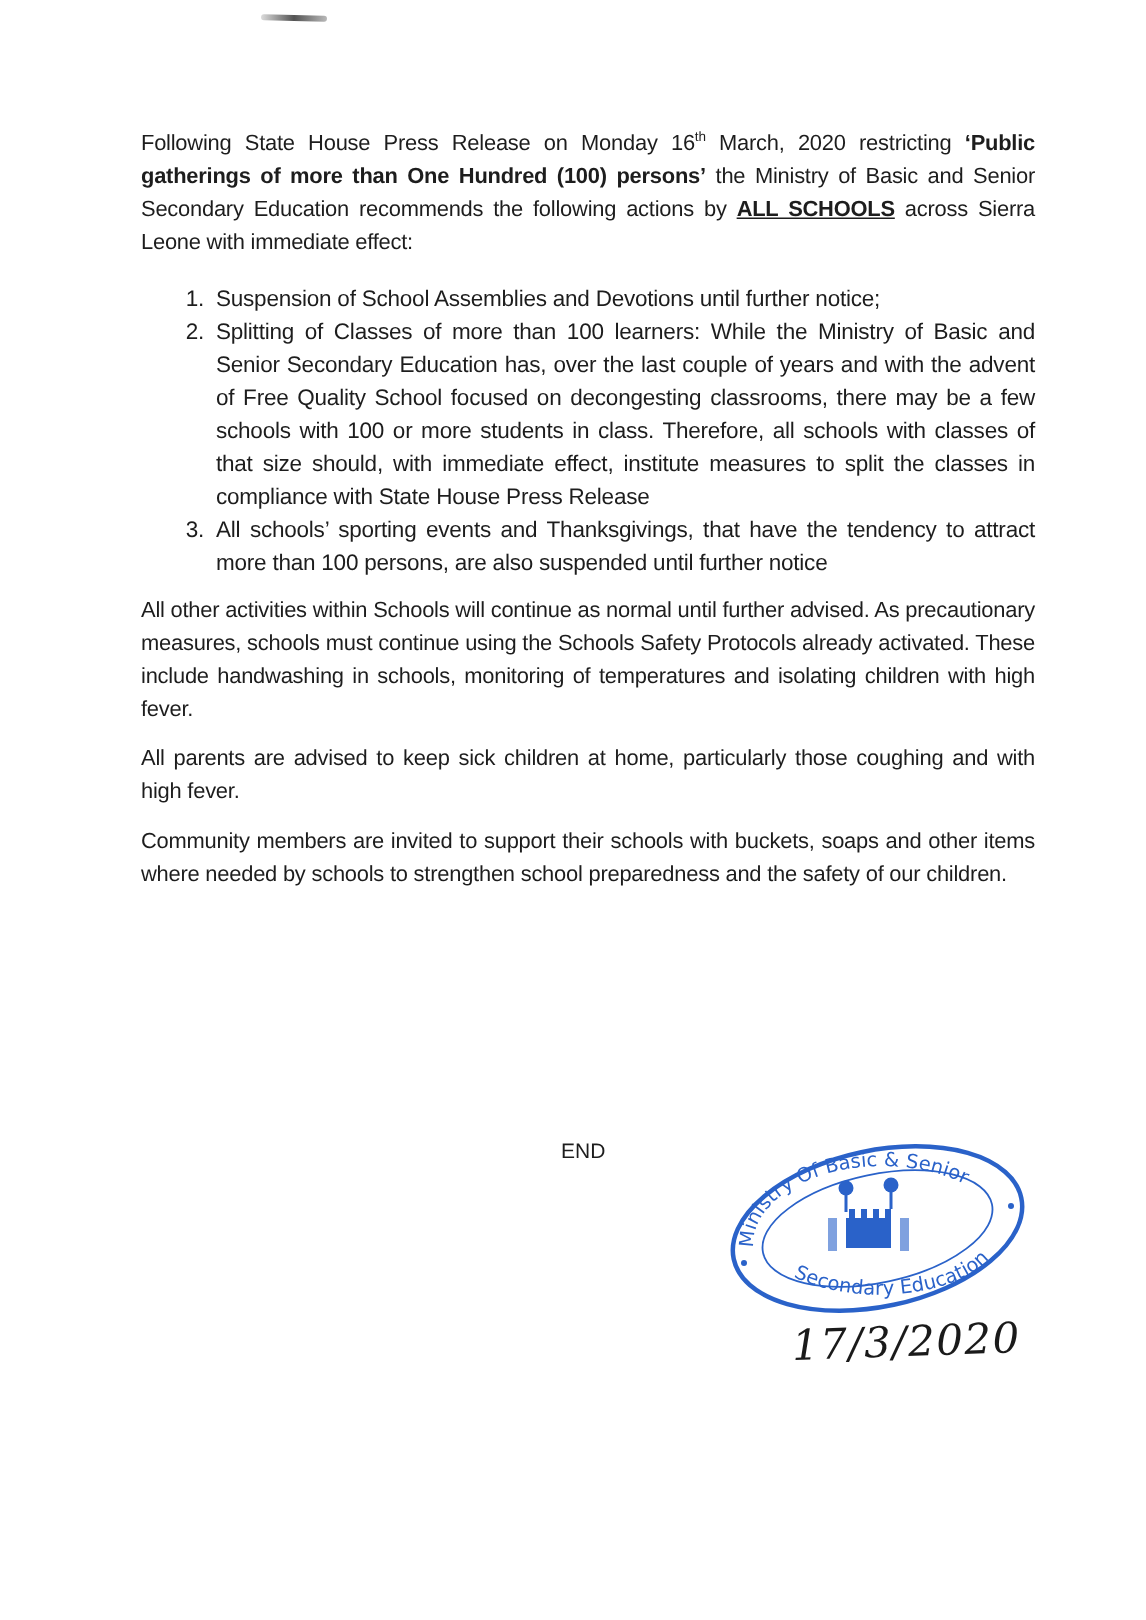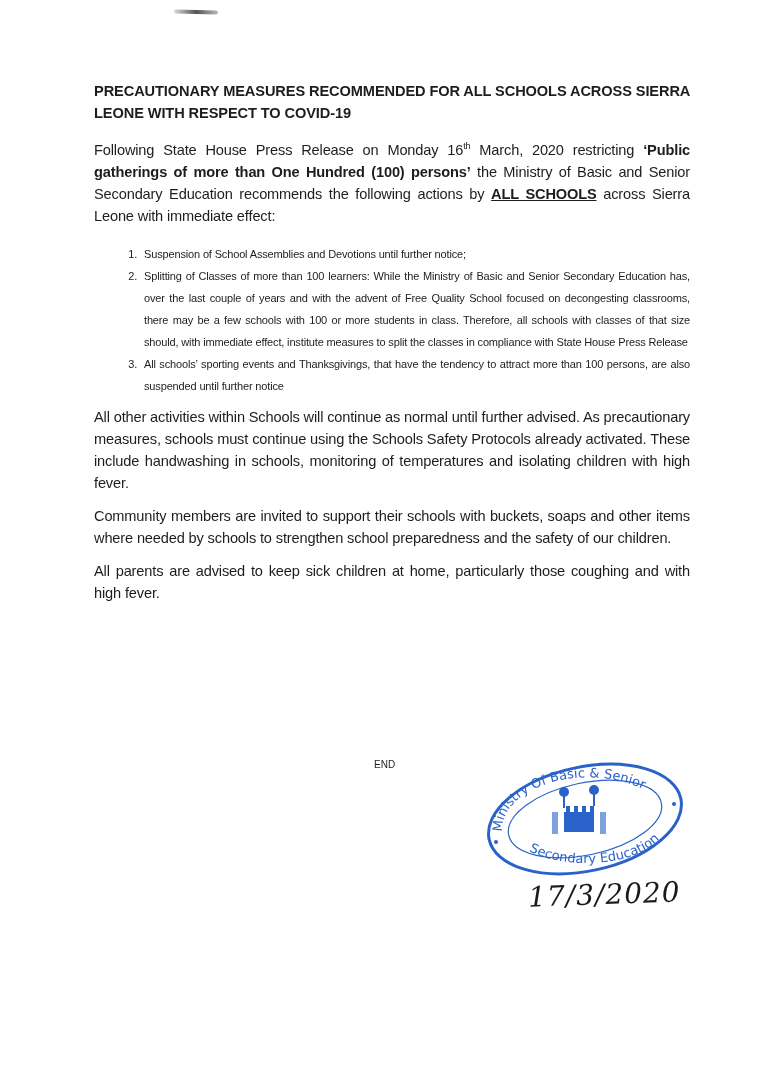--- a/index.html
+++ b/index.html
@@ -17,53 +17,52 @@
       font-weight: bold; font-size: 14.6px; line-height: 22px; margin: 0 0 11px 0;
       letter-spacing: -0.1px;
     }
     p {
       font-size: 14.6px; line-height: 22px; margin: 0 0 11px 0; text-align: justify;
       letter-spacing: -0.15px;
     }
     p.intro { margin-bottom: 16px; }
     .bold { font-weight: bold; }
     .underline { text-decoration: underline; font-weight: bold; }
-    ol { margin: 0 0 9px 0; padding-left: 46px; font-size: 11px; line-height: 22px; letter-spacing: -0.15px; }
+    ol { margin: 0 0 9px 0; padding-left: 46px; font-size: 15px; line-height: 22px; letter-spacing: -0.15px; }
     ol li { padding-left: 4px; text-align: justify; }
-    .end-label { position: absolute; left: 374px; top: 759px; font-size: 10px; }
+    .end-label { position: absolute; left: 374px; top: 759px; font-size: 14px; }
     .stamp {
       position: absolute; left: 482px; top: 760px; width: 206px; height: 118px;
     }
     .signature {
       position: absolute; left: 528px; top: 878px; font-family: "DejaVu Serif", serif;
       font-size: 28px; color: #1a1a1a; font-style: italic; letter-spacing: 1px;
       transform: rotate(-2deg);
     }
   </style>
 </head>
 <body>
 
 <div class="scan-mark"></div>
 
 <div class="page">
-  <div class="title">PRECAUTIONARY MEASURES RECOMMENDED FOR ALL SCHOOLS ACROSS SIERRA LEONE WITH RESPECT TO COVID-19</div>
 
   <p class="intro">
     <span>Following State House Press Release on Monday 16</span><sup style="font-size:9px">th</sup><span> March, 2020 restricting </span><span class="bold">‘Public gatherings of more than One Hundred (100) persons’</span><span> the Ministry of Basic and Senior Secondary Education recommends the following actions by </span><span class="underline">ALL SCHOOLS</span><span> across Sierra Leone with immediate effect:</span>
   </p>
 
   <ol>
     <li>Suspension of School Assemblies and Devotions until further notice;</li>
     <li>Splitting of Classes of more than 100 learners: While the Ministry of Basic and Senior Secondary Education has, over the last couple of years and with the advent of Free Quality School focused on decongesting classrooms, there may be a few schools with 100 or more students in class. Therefore, all schools with classes of that size should, with immediate effect, institute measures to split the classes in compliance with State House Press Release</li>
     <li>All schools’ sporting events and Thanksgivings, that have the tendency to attract more than 100 persons, are also suspended until further notice</li>
   </ol>
 
   <p>All other activities within Schools will continue as normal until further advised. As precautionary measures, schools must continue using the Schools Safety Protocols already activated. These include handwashing in schools, monitoring of temperatures and isolating children with high fever.</p>
+  <p>All parents are advised to keep sick children at home, particularly those coughing and with high fever.</p>
   <p>Community members are invited to support their schools with buckets, soaps and other items where needed by schools to strengthen school preparedness and the safety of our children.</p>
-  <p>All parents are advised to keep sick children at home, particularly those coughing and with high fever.</p>
 </div>
 
 <div class="end-label">END</div>
 
 <div class="stamp">
   <svg width="206" height="118" viewBox="0 0 206 118">
     <defs>
       <path id="topArc" d="M 22 80 A 86 52 0 0 1 186 50"></path>
       <path id="botArc" d="M 30 78 A 80 40 0 0 0 184 60"></path>
     </defs>

